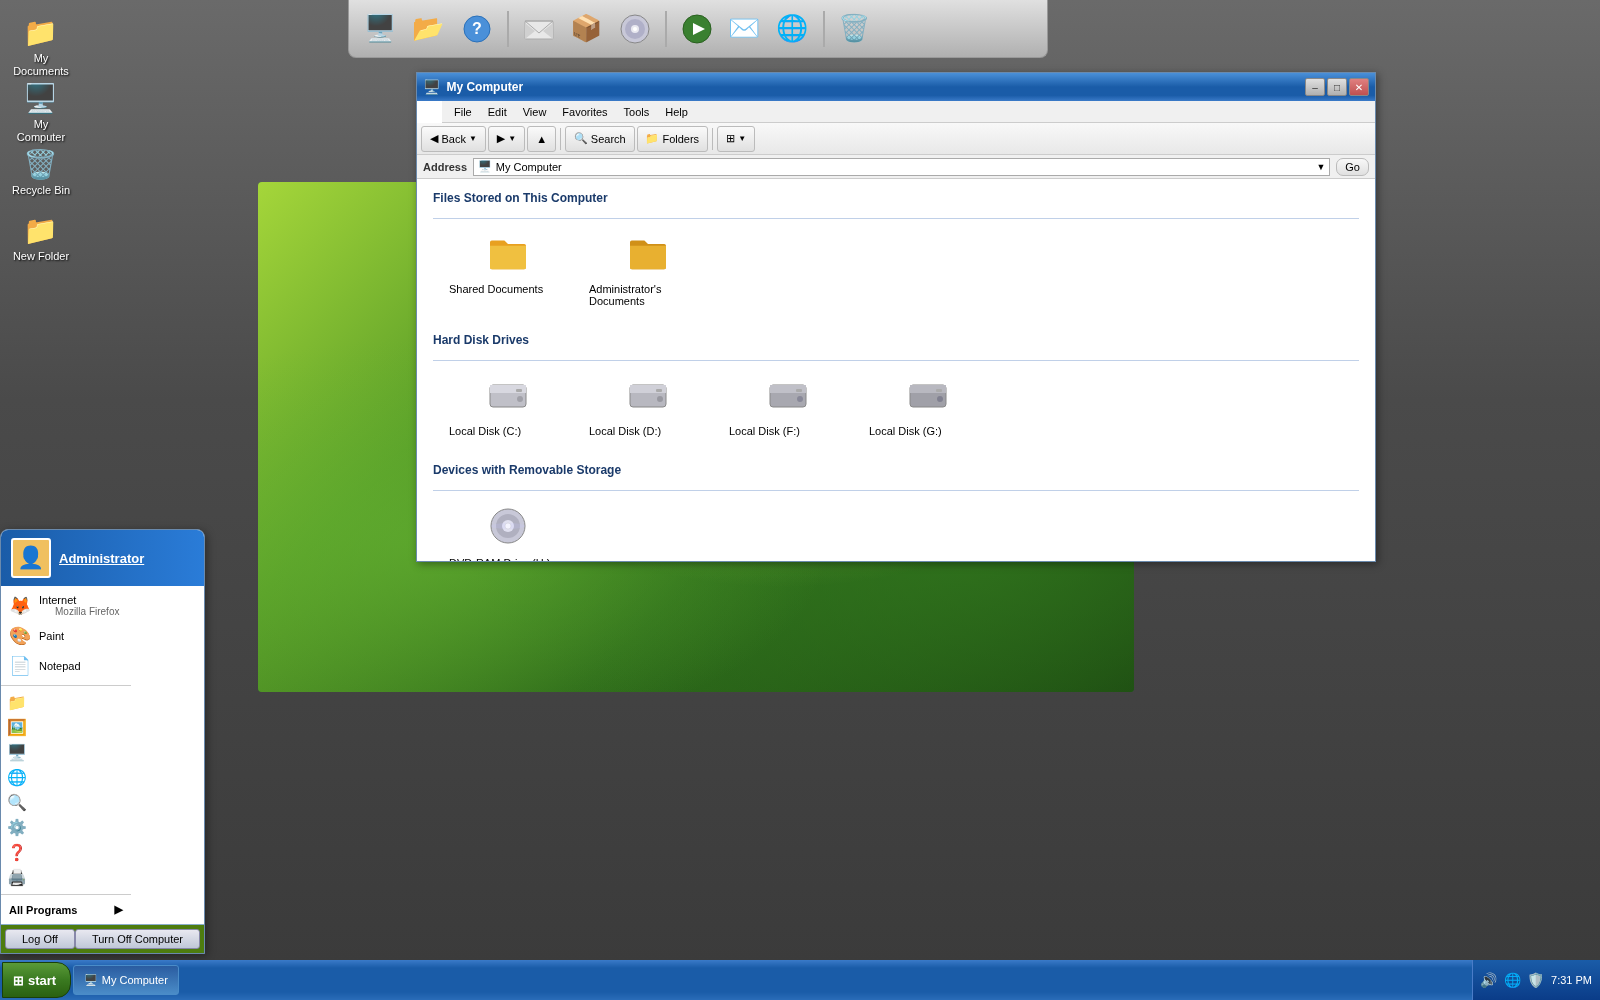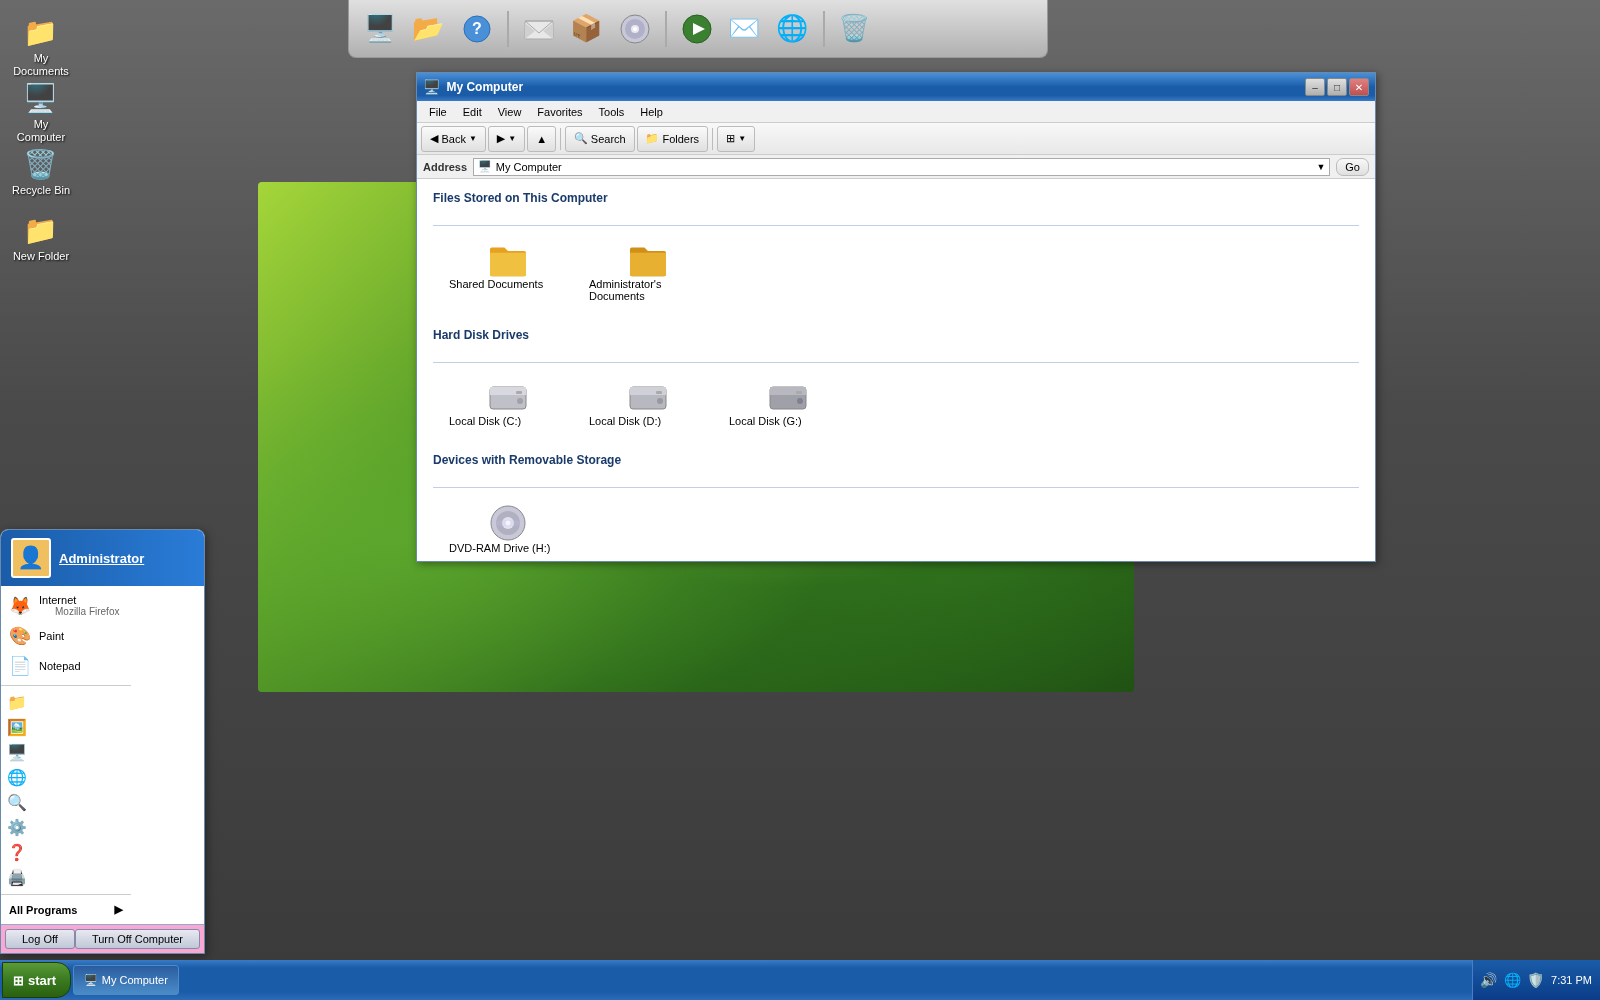--- a/index.html
+++ b/index.html
@@ -161,20 +161,21 @@
 
     
     .window-menubar {
       height: 22px;
       background: #f0f0f0;
       border-bottom: 1px solid #ccc;
       display: flex;
       align-items: center;
       padding: 0 4px;
       flex-shrink: 0;
+      margin-left: 25px;
     }
     .menu-item {
       padding: 2px 8px;
       cursor: pointer;
       font-size: 11px;
       color: #000;
       border-radius: 2px;
     }
 
     
@@ -245,40 +246,40 @@
       padding: 12px 16px;
       overflow-y: auto;
     }
 
     .content-section-title {
       font-size: 12px;
       font-weight: bold;
       color: #1a3a6a;
       margin-bottom: 10px;
       border-bottom: 1px solid #c0d0e8;
-      padding-bottom: 20px;
+      padding-bottom: 13px;
     }
 
     .icons-row {
       display: flex;
       flex-wrap: wrap;
       gap: 10px;
       margin-bottom: 20px;
       padding-left: 10px;
     }
 
     .file-icon {
       display: flex;
       flex-direction: column;
       align-items: center;
       width: 130px;
       padding: 6px;
       border-radius: 3px;
       cursor: pointer;
-      gap: 0;
+      gap: 12px;
     }
     .file-icon-label {
       font-size: 11px;
       text-align: left;
       color: #000;
       width: 100%;
     }
 
     
     .folder-icon-svg {
@@ -359,21 +360,21 @@
     .sm-all-programs {
       display: flex;
       align-items: center;
       padding: 4px 8px;
       cursor: pointer;
       font-size: 11px;
       font-weight: bold;
     }
 
     .start-menu-footer {
-      background: #f9a8d4;
+      background: #4d7c0f;
       border-top: 1px solid #8aaecc;
       display: flex;
       justify-content: space-around;
       padding: 4px;
     }
     .sm-footer-btn {
       padding: 3px 16px;
       background: linear-gradient(180deg, #e8e8f0, #c0c8d8);
       border: 1px solid #8888aa;
       border-radius: 3px;
@@ -602,20 +603,29 @@
           <span class="file-icon-label">Local Disk (C:)</span>
         </div>
         <div class="file-icon">
           <svg width="40" height="36" viewBox="0 0 40 36">
             <rect x="2" y="8" width="36" height="22" rx="3" ry="3" fill="#b8b8c0" stroke="#888" stroke-width="1"></rect>
             <rect x="2" y="8" width="36" height="8" rx="3" ry="0" fill="#d0d0d8"></rect>
             <rect x="28" y="12" width="6" height="3" rx="1" fill="#aaa"></rect>
             <circle cx="32" cy="22" r="3" fill="#9898a0"></circle>
           </svg>
           <span class="file-icon-label">Local Disk (D:)</span>
+        </div>
+        <div class="file-icon">
+          <svg width="40" height="36" viewBox="0 0 40 36">
+            <rect x="2" y="8" width="36" height="22" rx="3" ry="3" fill="#a8a8b0" stroke="#888" stroke-width="1"></rect>
+            <rect x="2" y="8" width="36" height="8" rx="3" ry="0" fill="#c0c0c8"></rect>
+            <rect x="28" y="12" width="6" height="3" rx="1" fill="#aaa"></rect>
+            <circle cx="32" cy="22" r="3" fill="#888898"></circle>
+          </svg>
+          <span class="file-icon-label">Local Disk (F:)</span>
         </div>
         <div class="file-icon">
           <svg width="40" height="36" viewBox="0 0 40 36">
             <rect x="2" y="8" width="36" height="22" rx="3" ry="3" fill="#a0a0a8" stroke="#888" stroke-width="1"></rect>
             <rect x="2" y="8" width="36" height="8" rx="3" ry="0" fill="#b8b8c0"></rect>
             <rect x="28" y="12" width="6" height="3" rx="1" fill="#aaa"></rect>
             <circle cx="32" cy="22" r="3" fill="#808090"></circle>
           </svg>
           <span class="file-icon-label">Local Disk (G:)</span>
         </div>

